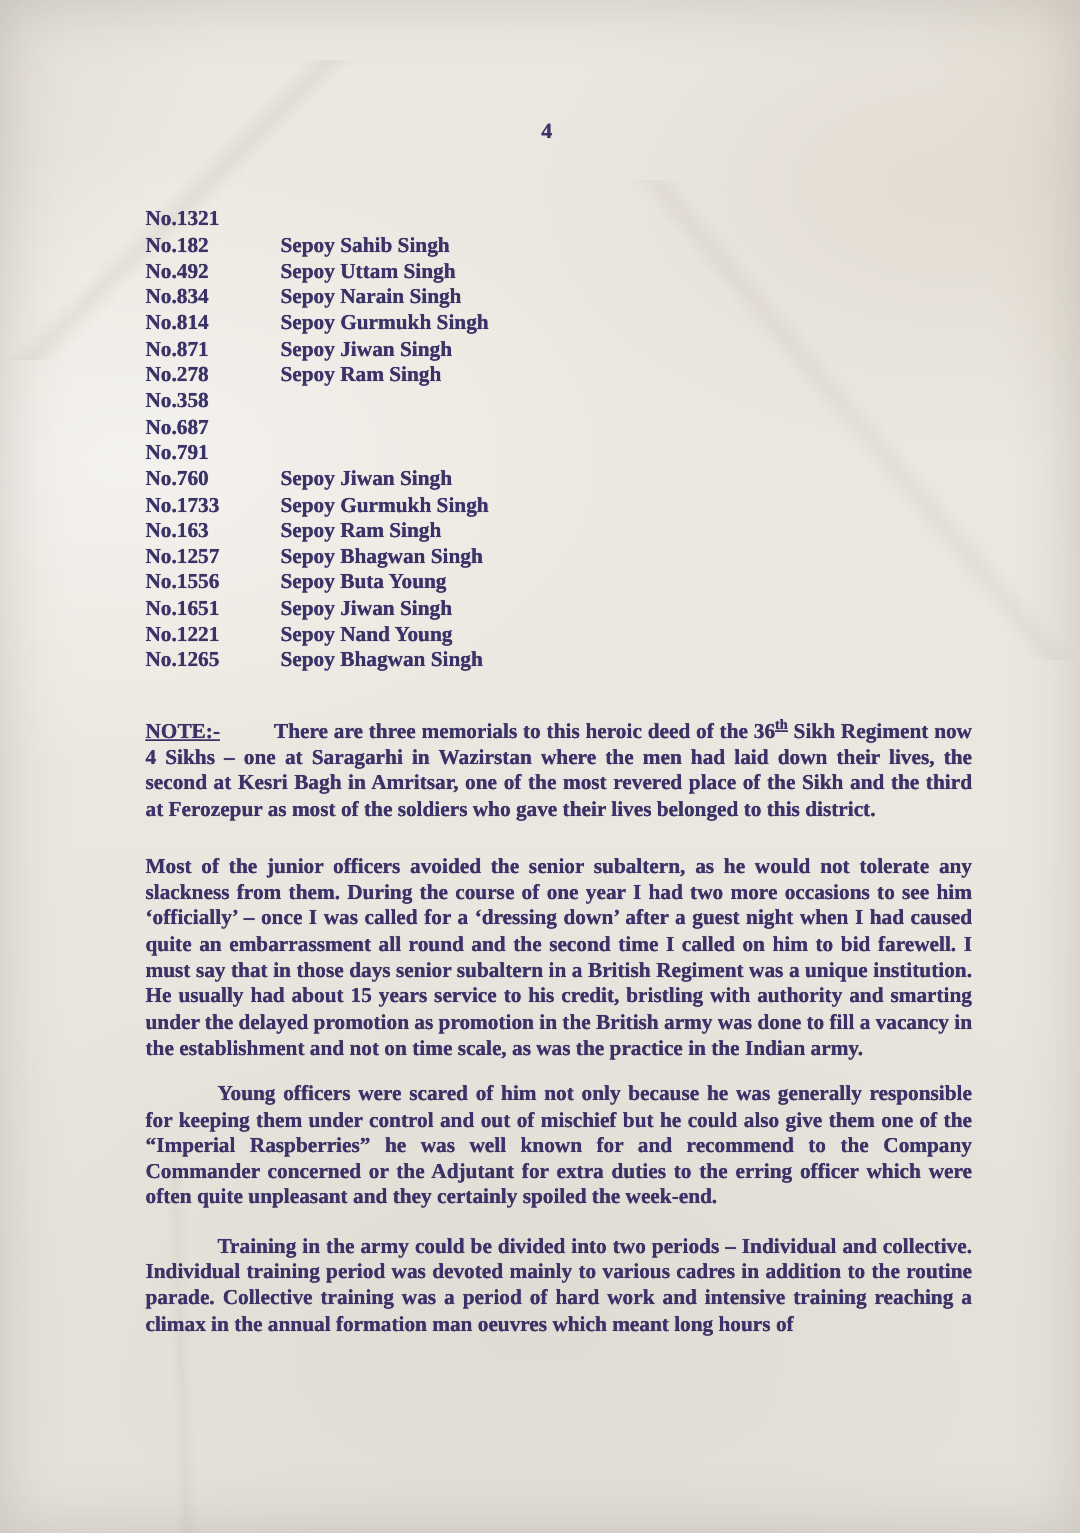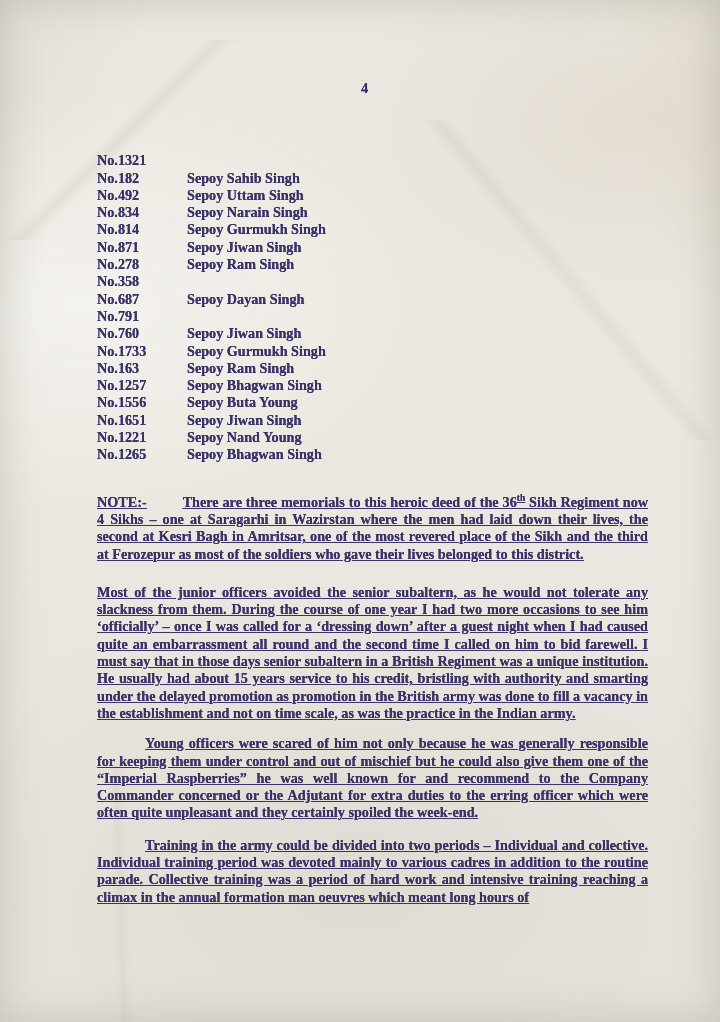--- a/index.html
+++ b/index.html
@@ -40,29 +40,28 @@
     line-height: 17.3px;
     text-shadow: 0 0 0.45px currentColor;
   }
   .page-number {
     margin: 0;
     padding-top: 80px;
     text-align: center;
     transform: translateX(-8px);
     font-size: 14.5px;
   }
-  .roster { margin-top: 55px; }
+  .roster { margin-top: 41px; }
   .roster-row { display: flex; height: 17.3px; }
   .roster-row .num { width: 90px; flex: 0 0 90px; }
   .roster-row .nm { flex: 1; }
 
   .para {
     margin: 4px 0 13px 0;
     text-align: justify;
-    text-decoration: underline;
   }
   .note { margin-top: 30px; margin-bottom: 21px; }
   .note-label { text-decoration: underline; }
   .note-gap { display: inline-block; width: 36px; }
   sup.ord {
     font-size: 9.5px;
     line-height: 0;
     text-decoration: underline;
   }
   .body-para.indent { text-indent: 48px; }
@@ -107,21 +106,20 @@
       </div>
         <div class="roster-row">
         <span class="num">No.278</span>
         <span class="nm">Sepoy Ram Singh</span>
       </div>
         <div class="roster-row">
         <span class="num">No.358</span>
       </div>
         <div class="roster-row">
         <span class="num">No.687</span>
-        <span class="nm">Sepoy Dayan Singh</span>
       </div>
         <div class="roster-row">
         <span class="num">No.791</span>
       </div>
         <div class="roster-row">
         <span class="num">No.760</span>
         <span class="nm">Sepoy Jiwan Singh</span>
       </div>
         <div class="roster-row">
         <span class="num">No.1733</span>

